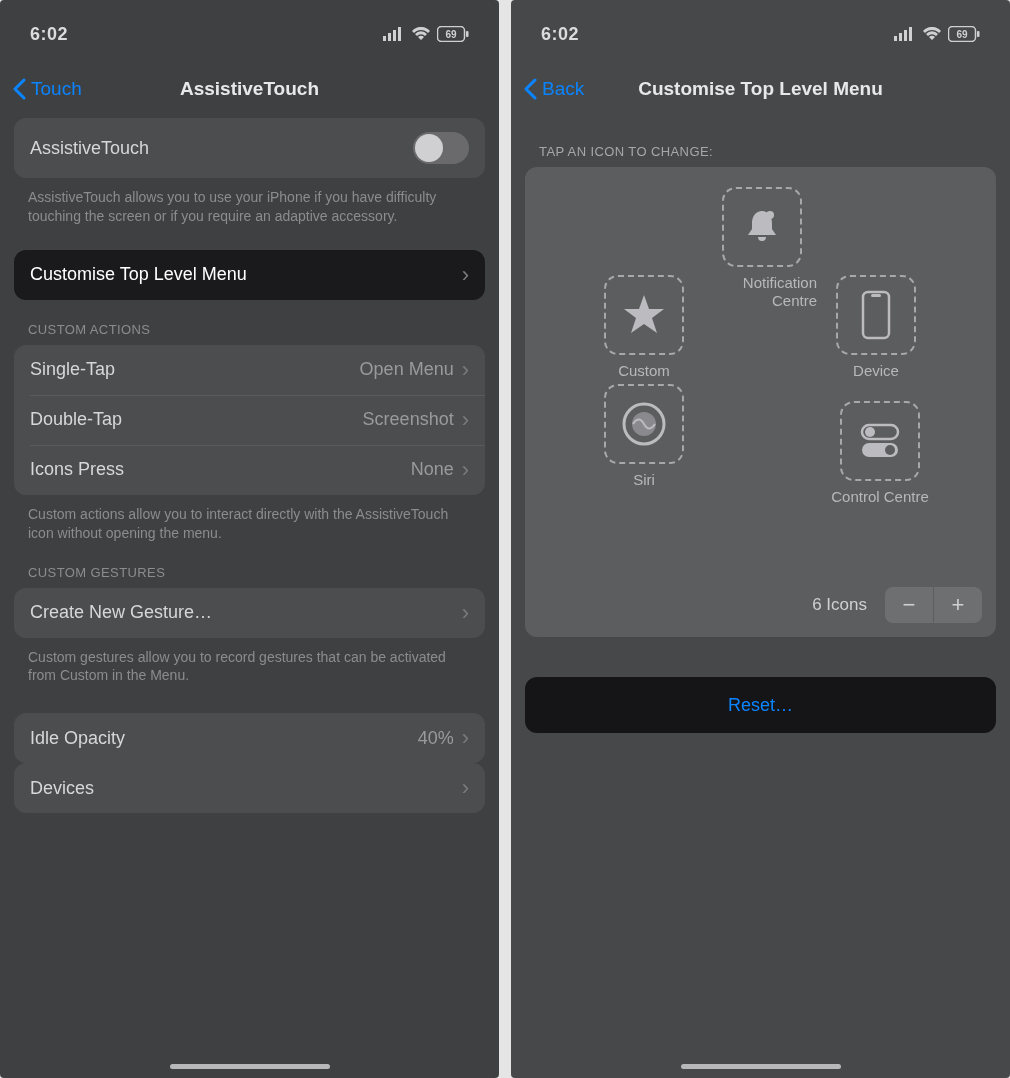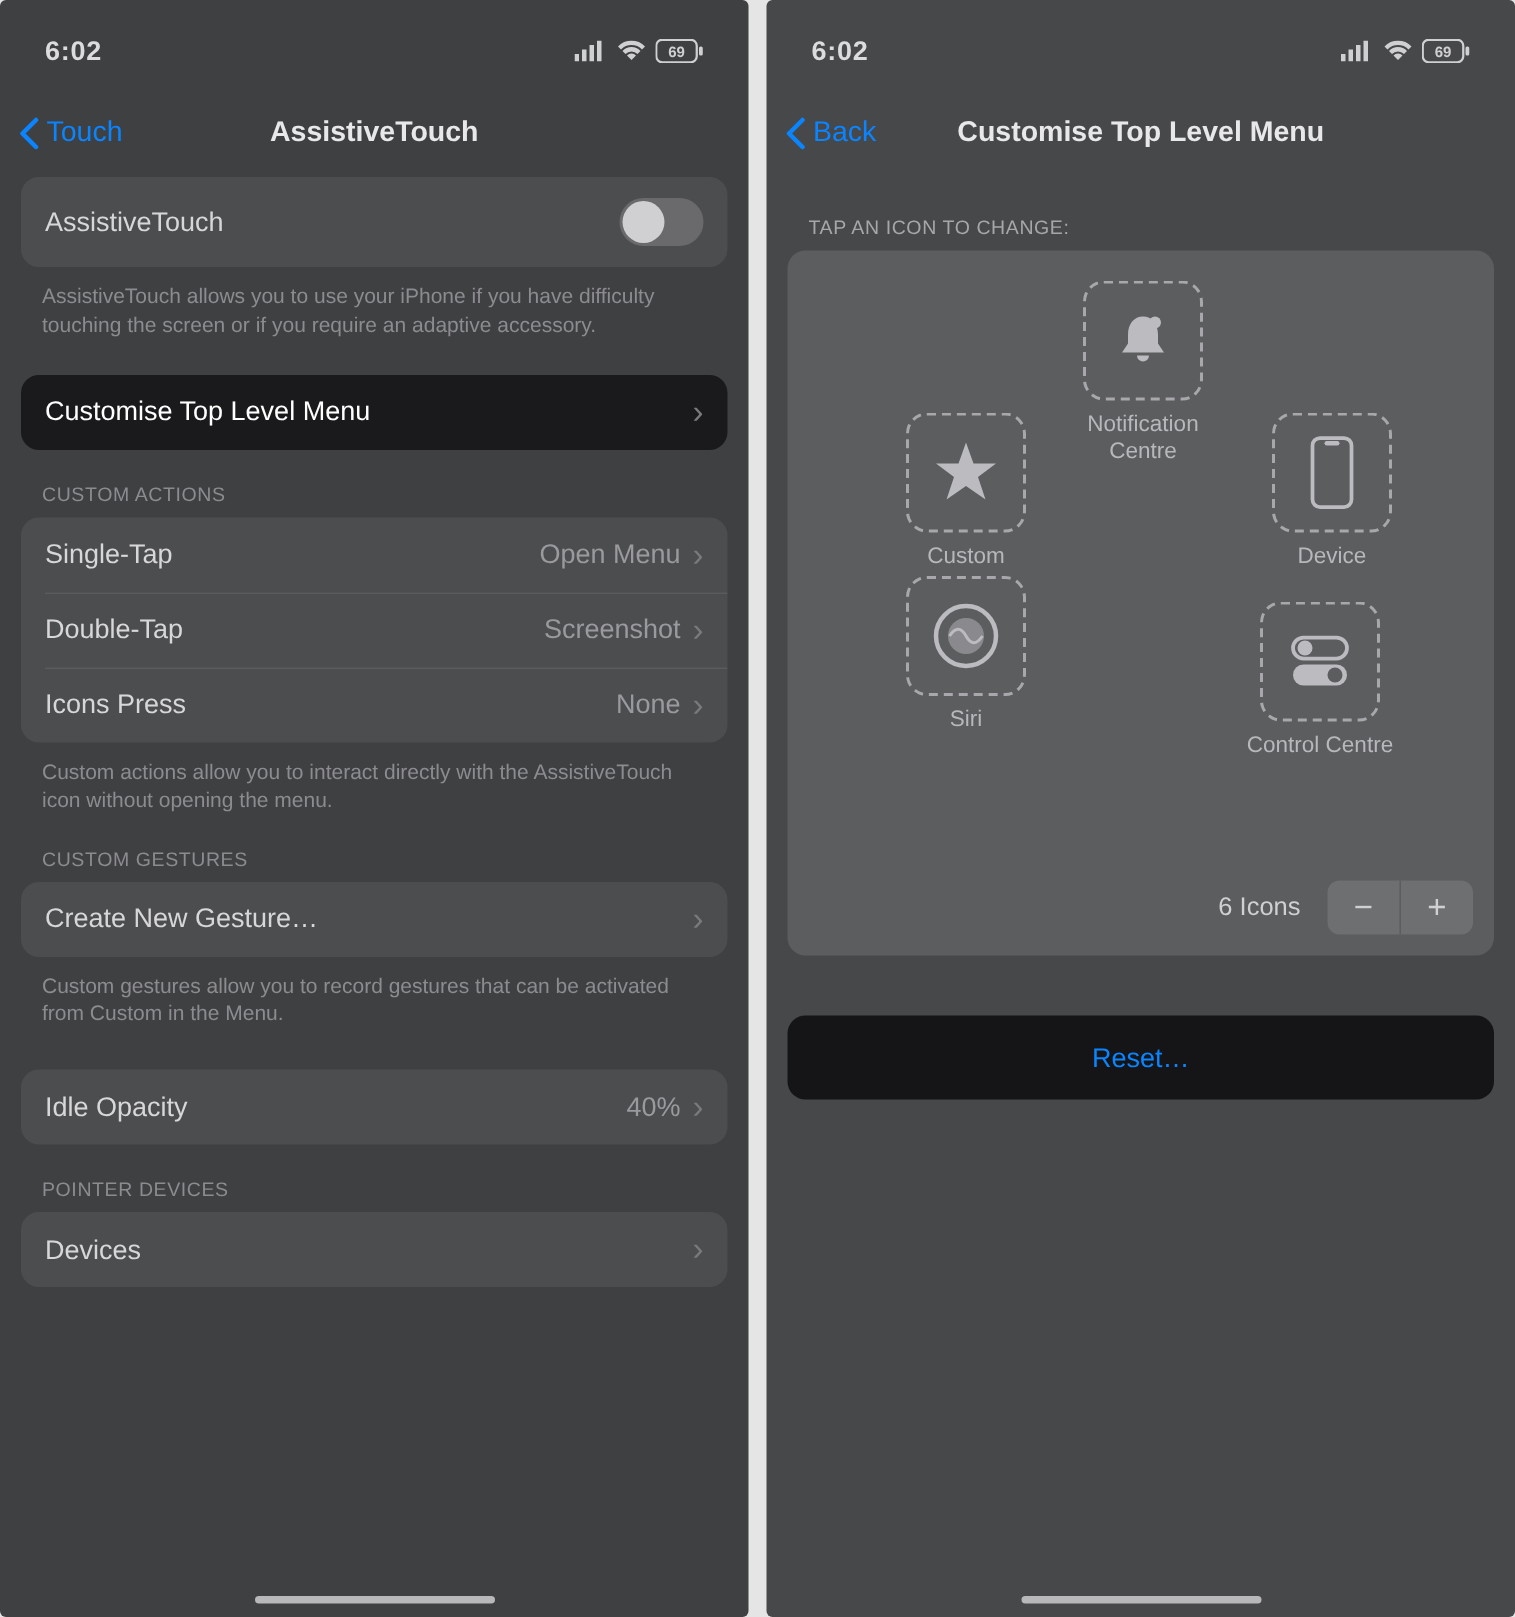--- a/index.html
+++ b/index.html
@@ -28,21 +28,21 @@
   .toggle { width:56px; height:32px; background:#6a6a6c; border-radius:16px; position:relative; }
   .toggle .knob { width:28px; height:28px; border-radius:14px; background:#d0d0d2; position:absolute; top:2px; left:2px; }
   .home-indicator { position:absolute; bottom:9px; left:50%; transform:translateX(-50%); width:160px; height:5px; background:#b8b8ba; border-radius:3px; }
   
   .right .nav-title { font-size:19px; }
   .right .section-header { color:#a7a7ab; }
   .icon-panel { margin:0 14px; background:#5c5d5f; border-radius:12px; padding:20px 14px 14px 14px; }
   .icon-area { position:relative; height:390px; }
   .icon-slot { position:absolute; display:flex; flex-direction:column; align-items:center; width:110px; }
   .icon-box { width:80px; height:80px; border:2.5px dashed #a8a8ac; border-radius:14px; display:flex; align-items:center; justify-content:center; }
-  .icon-label { margin-top:7px; font-size:15px; color:#b8b8bc; text-align:center; line-height:1.2; }
+  .icon-label { margin-top:7px; font-size:15px; color:#b8b8bc; text-align:right; line-height:1.2; }
   .icon-count-row { display:flex; justify-content:flex-end; align-items:center; gap:18px; padding-top:10px; }
   .icon-count { font-size:17px; color:#d0d0d2; }
   .stepper { display:flex; background:#6e6f71; border-radius:8px; overflow:hidden; }
   .stepper div { width:48px; height:36px; display:flex; align-items:center; justify-content:center; font-size:22px; color:#d0d0d2; }
   .stepper .divider { width:1px; background:#5c5d5f; padding:0; }
   .reset-row { margin:40px 14px 0 14px; background:#151517; border-radius:12px; height:56px; display:flex; align-items:center; justify-content:center; }
   .reset-row span { color:#0a84ff; font-size:18px; }
   
   svg { display:block; }
   .ic-fill { fill:#bcbcc0; }
@@ -142,21 +142,20 @@
     <div class="cell-group">
       <div class="cell">
         <span class="cell-label">Idle Opacity</span>
         <span class="cell-value">
             <span>40%</span>
             <span class="chevron-right">›</span>
           </span>
       </div>
     </div>
 
-    <div class="section-header first">POINTER DEVICES</div>
     <div class="cell-group">
       <div class="cell">
         <span class="cell-label">Devices</span>
         <span class="chevron-right">›</span>
       </div>
     </div>
   </div>
 
   <div class="home-indicator"></div>
 </div>
@@ -211,21 +210,21 @@
 
       <div class="icon-slot" style="left:50px; top:88px">
         <div class="icon-box">
             <svg width="44" height="44" viewBox="0 0 44 44">
               <path class="ic-fill" d="M22 2 L27 16 L42 16 L30 25 L35 40 L22 31 L9 40 L14 25 L2 16 L17 16 Z"></path>
             </svg>
           </div>
         <div class="icon-label">Custom</div>
       </div>
 
-      <div class="icon-slot" style="left:294px; top:88px">
+      <div class="icon-slot" style="left:282px; top:88px">
         <div class="icon-box">
             <svg width="30" height="50" viewBox="0 0 30 50">
               <rect x="2" y="2" width="26" height="46" rx="5" fill="none" stroke="#bcbcc0" stroke-width="2.5"></rect>
               <rect x="10" y="4" width="10" height="3" rx="1.5" class="ic-fill"></rect>
             </svg>
           </div>
         <div class="icon-label">Device</div>
       </div>
 
       <div class="icon-slot" style="left:50px; top:197px">

